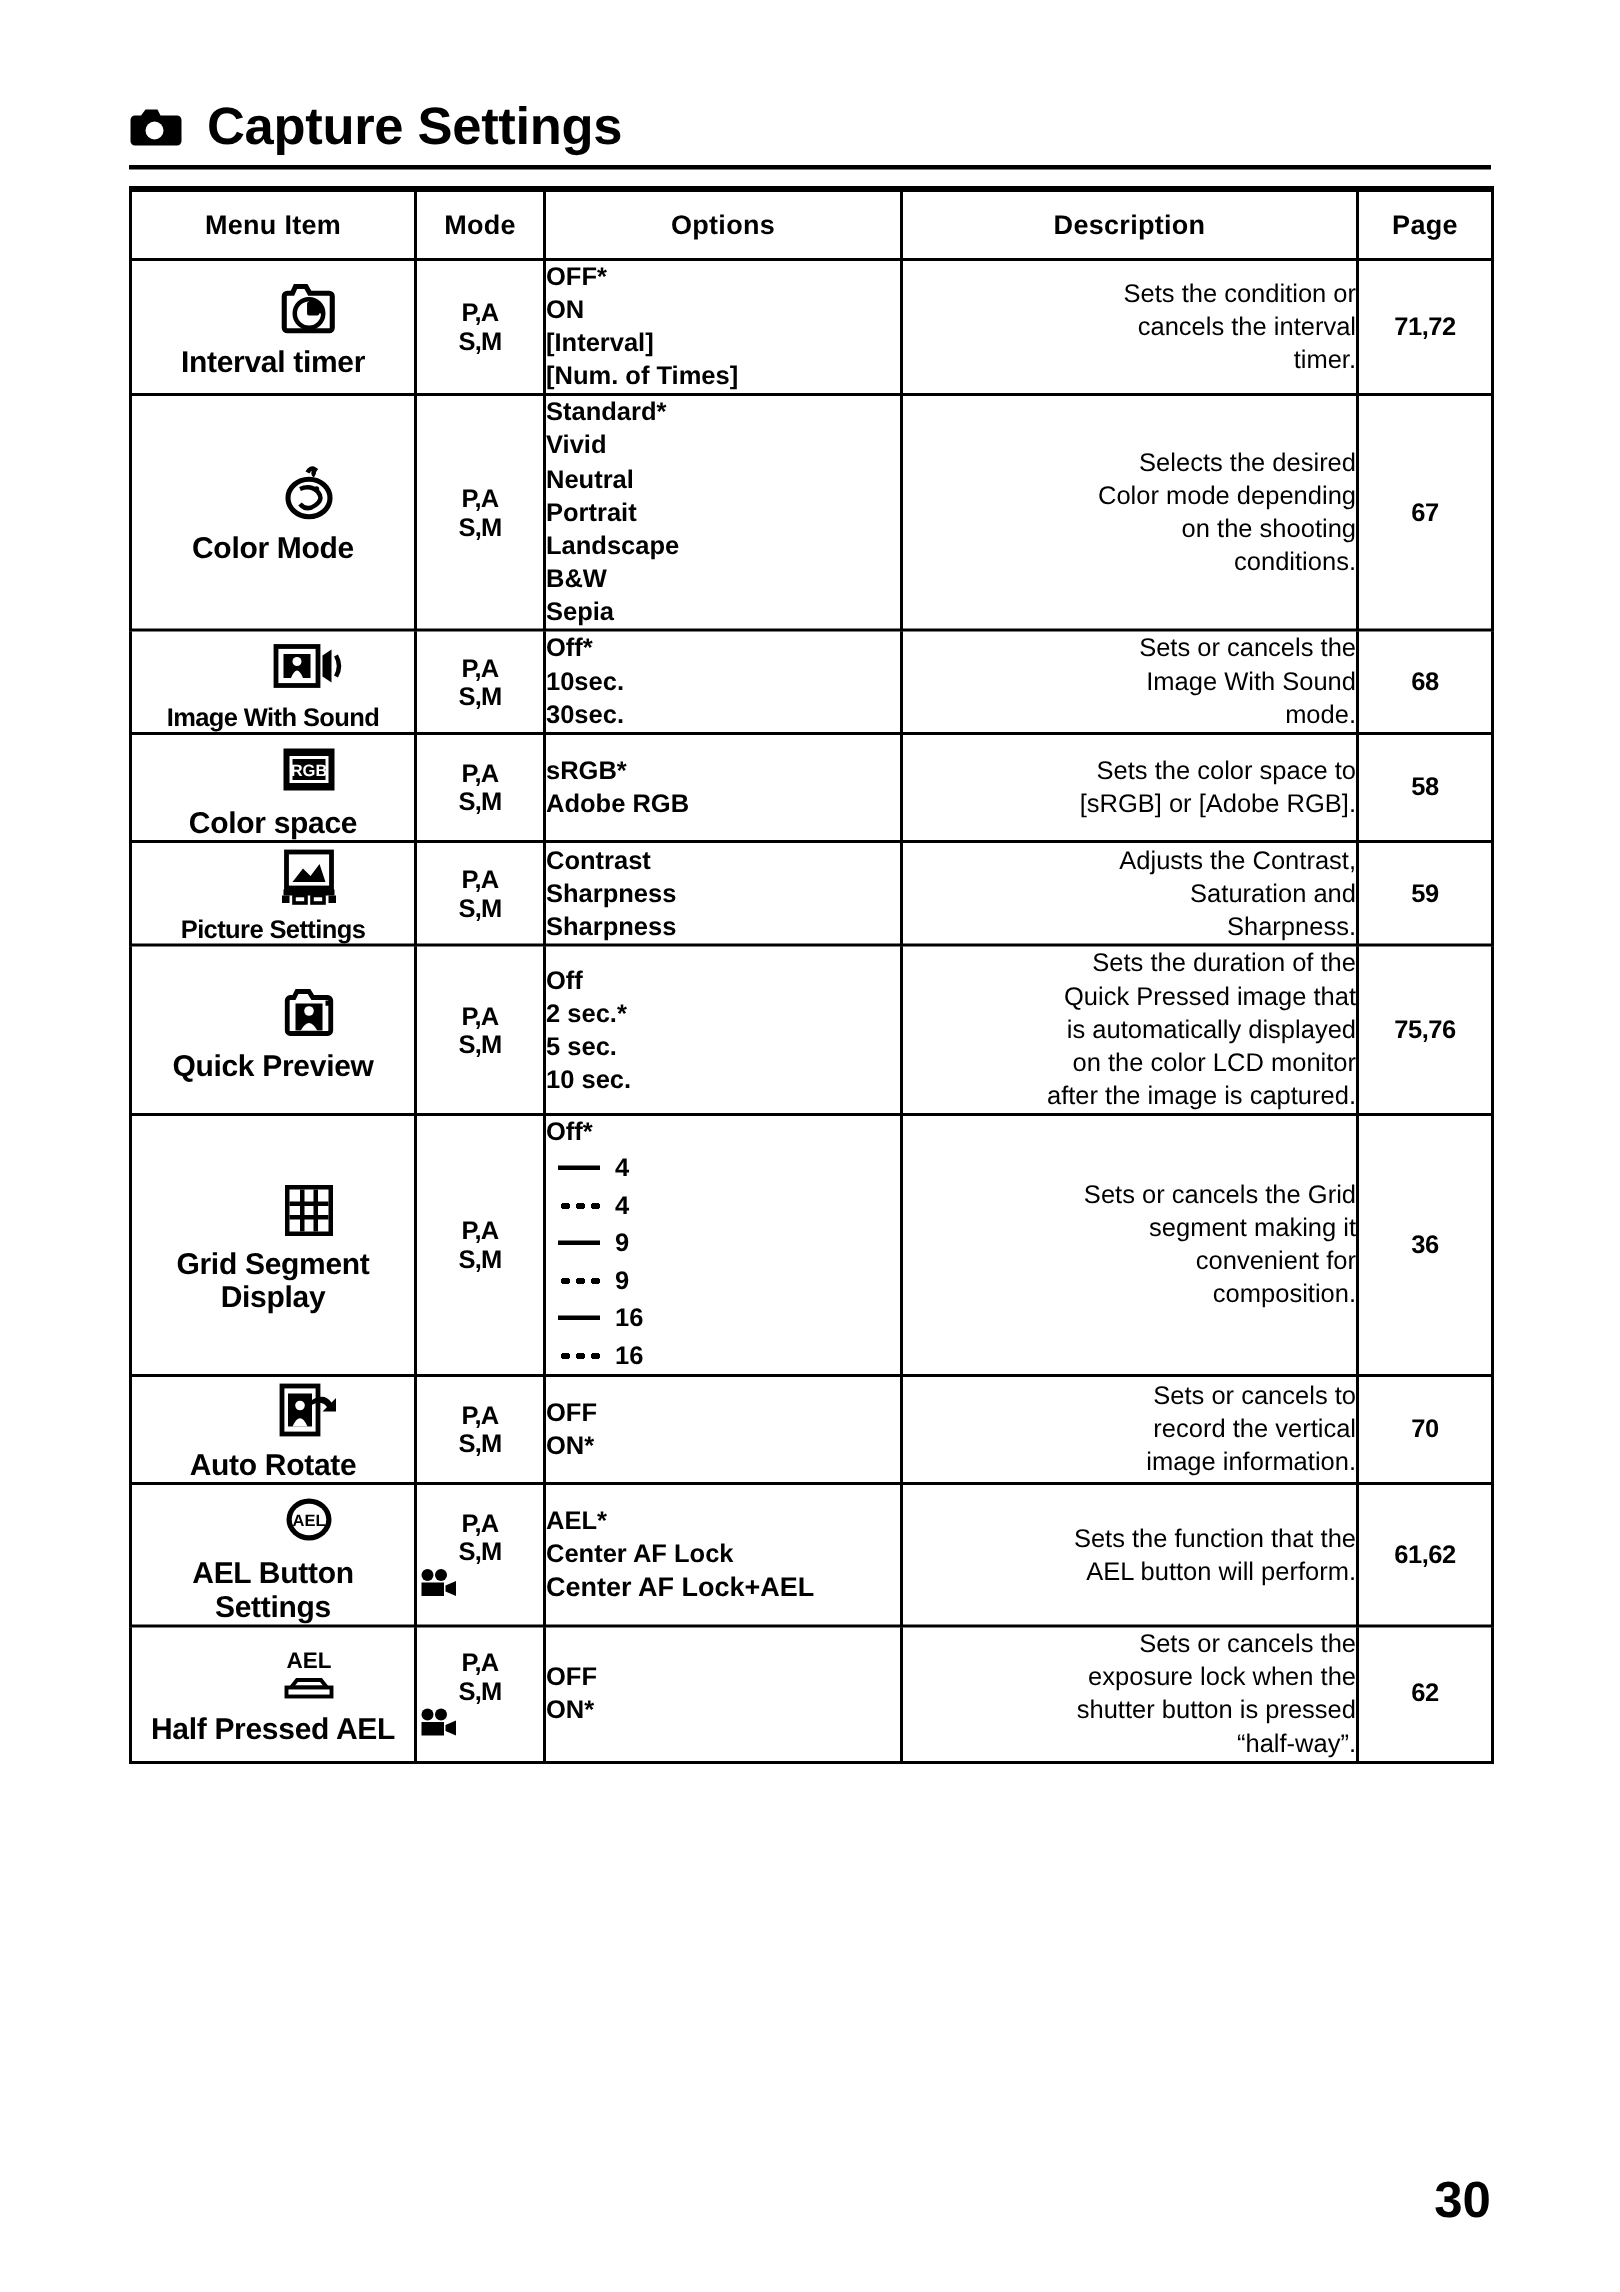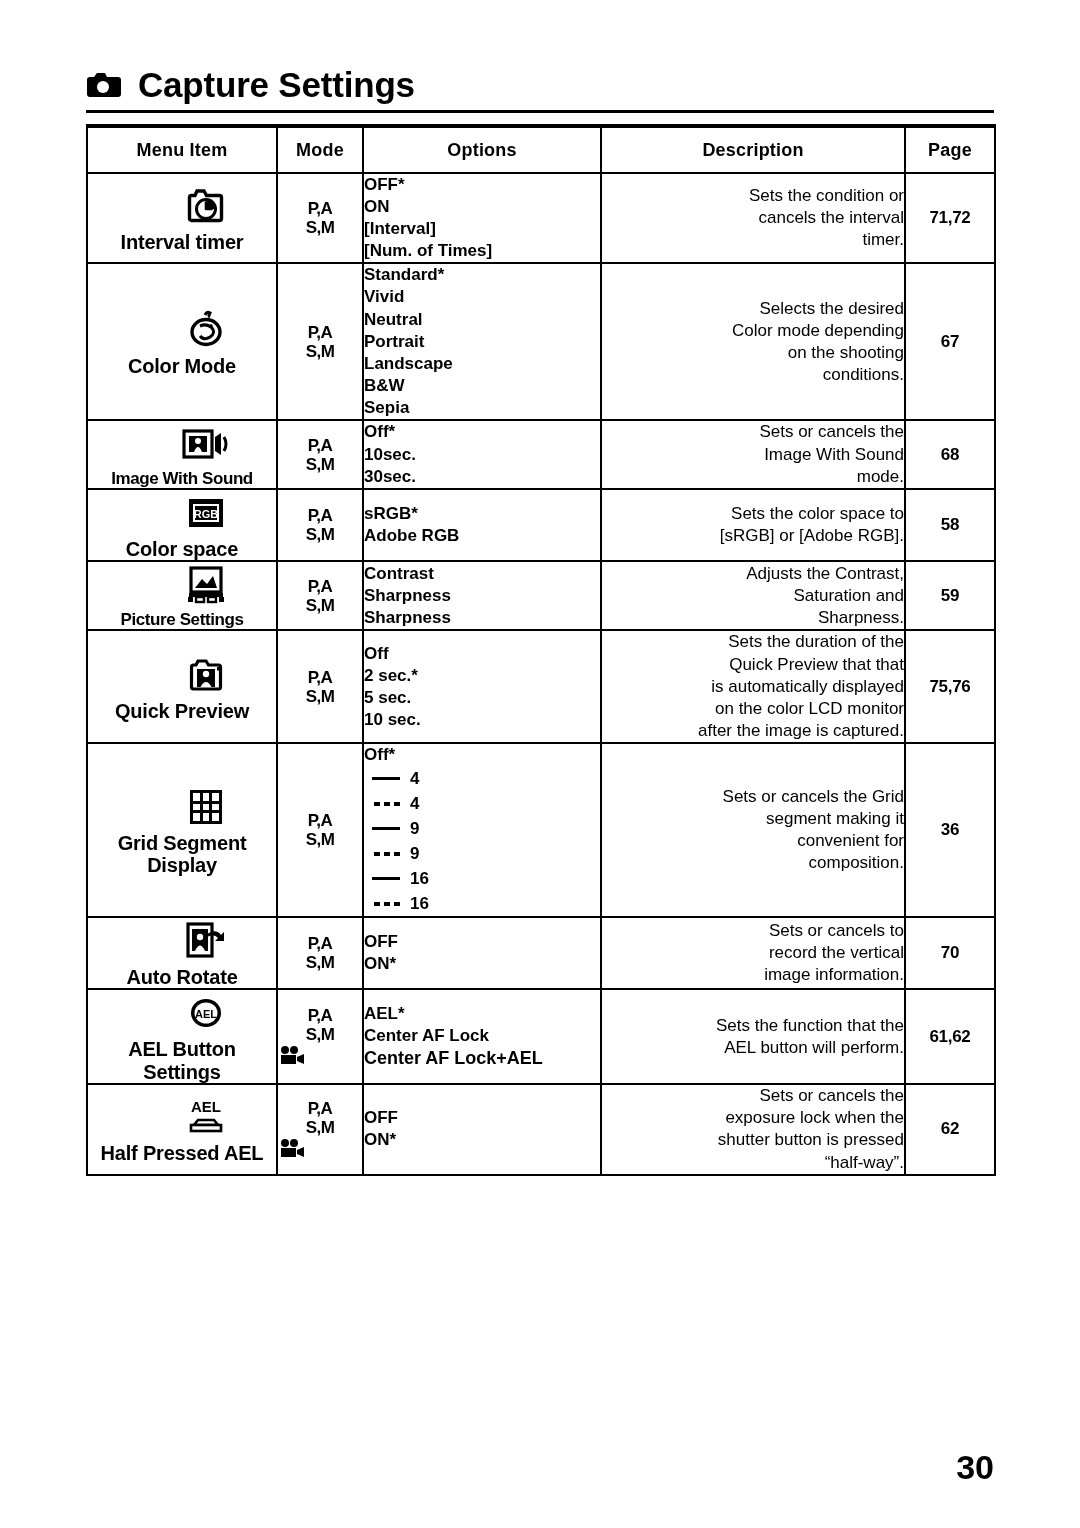--- a/index.html
+++ b/index.html
@@ -396,21 +396,21 @@
           <div>S,M</div>
         </td>
         <td class="cell-opt">
           <div class="o">Off</div>
           <div class="o">2 sec.*</div>
           <div class="o">5 sec.</div>
           <div class="o">10 sec.</div>
         </td>
         <td class="cell-desc">
           <div>Sets the duration of the</div>
-          <div>Quick Preview that that</div>
+          <div>Quick Pressed image that</div>
           <div>is automatically displayed</div>
           <div>on the color LCD monitor</div>
           <div>after the image is captured.</div>
         </td>
         <td class="cell-page">75,76</td>
       </tr>
 
       <tr>
         <td class="cell-menu">
           <div class="menu-icon-wrap">

